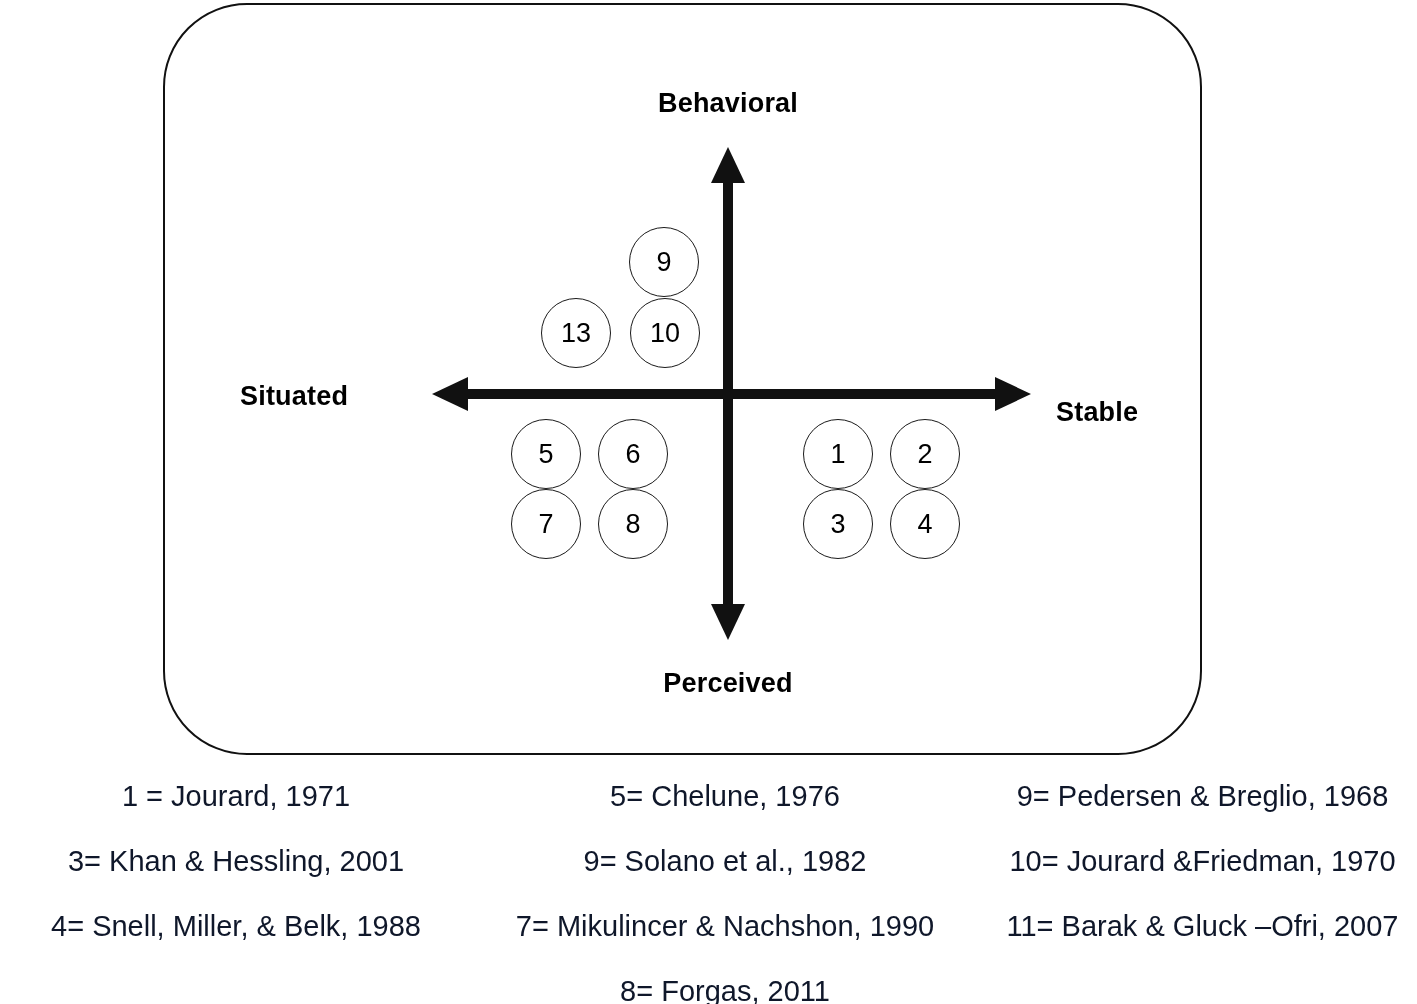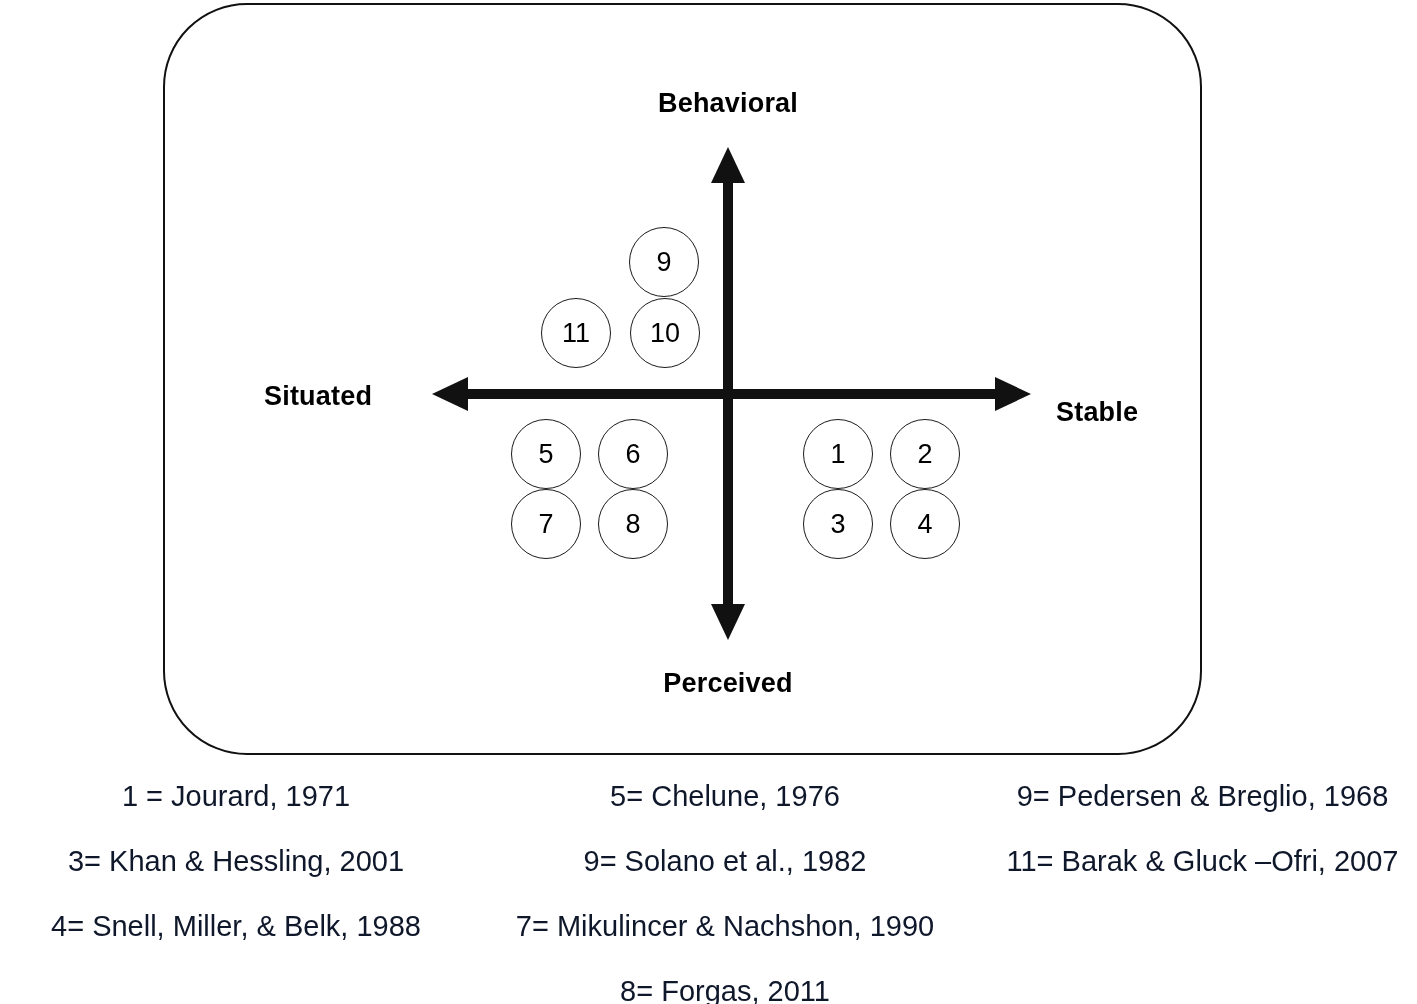--- a/index.html
+++ b/index.html
@@ -49,21 +49,21 @@
   .axis-label {
     position: absolute;
     font-weight: bold;
     font-size: 27px;
     letter-spacing: 0.2px;
     color: #000000;
     white-space: nowrap;
   }
   .axis-label.top    { left: 0; top: 88px; width: 1456px; text-align: center; }
   .axis-label.bottom { left: 0; top: 668px; width: 1456px; text-align: center; }
-  .axis-label.left   { left: 240px; top: 381px; margin-left: 24px; }
+  .axis-label.left   { left: 240px; top: 381px; }
   .axis-label.right  { left: 1056px; top: 397px; }
 
   
   .node {
     position: absolute;
     width: 70px;
     height: 70px;
     border: 1.6px solid #1a1a1a;
     border-radius: 50%;
     box-sizing: border-box;
@@ -126,21 +126,21 @@
   <div class="axis-label top">Behavioral</div>
   <div class="axis-label bottom">Perceived</div>
   <div class="axis-label left">Situated</div>
   <div class="axis-label right">Stable</div>
 
   <div id="nodes-layer">
       <div class="node" style="left: 629px; top: 227px;">
         <span>9</span>
       </div>
       <div class="node" style="left: 541px; top: 298px;">
-        <span>11</span>
+        <span>13</span>
       </div>
       <div class="node" style="left: 630px; top: 298px; text-align: center;">
         <span>10</span>
       </div>
       <div class="node" style="left: 511px; top: 419px;">
         <span>5</span>
       </div>
       <div class="node" style="left: 598px; top: 419px;">
         <span>6</span>
       </div>
@@ -171,17 +171,18 @@
         <div class="legend-item"> 4= Snell, Miller, &amp; Belk, 1988</div>
       </div>
     <div class="legend-col c2">
         <div class="legend-item">5= Chelune, 1976</div>
         <div class="legend-item">9= Solano et al., 1982</div>
         <div class="legend-item">7= Mikulincer &amp; Nachshon, 1990</div>
         <div class="legend-item">8= Forgas, 2011</div>
       </div>
     <div class="legend-col c3">
         <div class="legend-item">9= Pedersen &amp; Breglio, 1968</div>
+        <div class="legend-item">10= Jourard &amp;Friedman, 1970</div>
         <div class="legend-item">11= Barak &amp; Gluck –Ofri, 2007</div>
       </div>
   </div>
 
 </div>
 
 </body></html>

